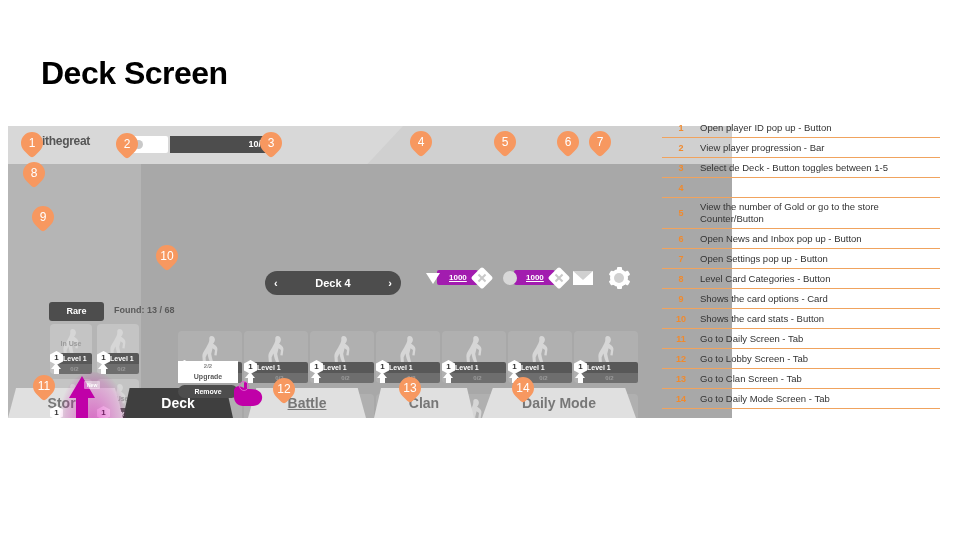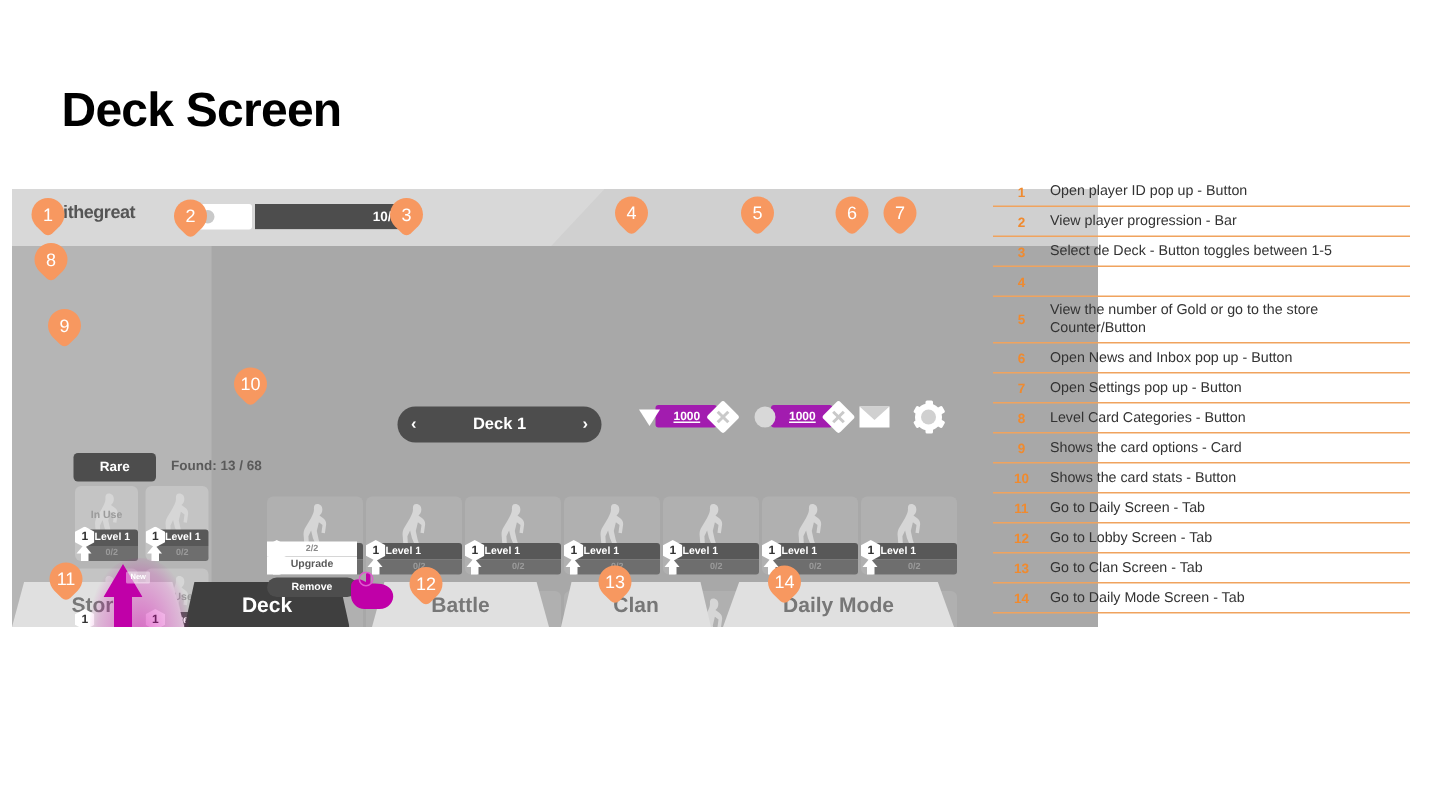--- a/index.html
+++ b/index.html
@@ -224,21 +224,21 @@
 
   <div class="player-name">ogithegreat</div>
 
   <div class="prog-wrap">
     <div class="prog-knob"></div>
     <div class="prog-bar">10/100</div>
   </div>
 
   <div class="deck-sel">
     <span class="chev l">‹</span>
-    <span>Deck 1</span>
+    <span>Deck 4</span>
     <span class="chev r">›</span>
   </div>
 
   <div class="counter" style="left:418px;">
     <span class="c-icon gem-ico"></span>
     <span class="c-val">1000</span>
     <span class="plus"></span>
   </div>
 
   <div class="counter" style="left:495px;">
@@ -444,21 +444,21 @@
           <svg class="silh" viewBox="0 0 22 30">
             <path d="M12.5 1 C14.6 1 15.9 2.6 15.9 4.6 C15.9 6.3 15.2 7.6 14 8.6 L16.5 10.5 C18 11.6 18.6 13 18.4 14.8 L17.6 20.5 L15.3 20.2 L16 15 L13.6 13.2 L12.2 19 L13.4 24.5 L14.8 29 L11.8 29 L9.6 23.6 L8.4 18.6 L6.6 22.5 L7 29 L4 29 L3.4 21.8 C3.2 19.8 3.8 18 4.8 16.4 L7.2 12.4 C8 11 8.8 9.6 9.4 8.2 C9.9 7 10.4 5.6 10.3 4.4 C10.2 2.5 10.6 1 12.5 1 Z" fill="#d6d6d6"></path>
           </svg>
         </div>
       </div>
     </div>
 
   <div class="tabs" id="tabs">
       <div class="tab" style="left:0px;width:115px;clip-path:polygon(7% 0,93% 0,100% 100%,0 100%);"><span>Store</span></div>
       <div class="tab active" style="left:115px;width:110px;clip-path:polygon(6% 0,94% 0,100% 100%,0 100%);"><span>Deck</span></div>
-      <div class="tab" style="left:240px;width:118px;clip-path:polygon(7% 0,93% 0,100% 100%,0 100%);"><span>Battle</span></div>
+      <div class="tab" style="left:240px;width:118px;clip-path:polygon(7% 0,93% 0,100% 100%,0 100%);text-decoration:underline;"><span>Battle</span></div>
       <div class="tab" style="left:366px;width:100px;clip-path:polygon(7% 0,93% 0,100% 100%,0 100%);"><span>Clan</span></div>
       <div class="tab" style="left:474px;width:154px;clip-path:polygon(7% 0,93% 0,100% 100%,0 100%);"><span>Daily Mode</span></div>
     </div>
 </div>
 
 <div id="legend">
     <div class="lg-row">
       <div class="lg-num">1</div>
       <div class="lg-txt">Open player ID pop up - Button</div>
     </div>

